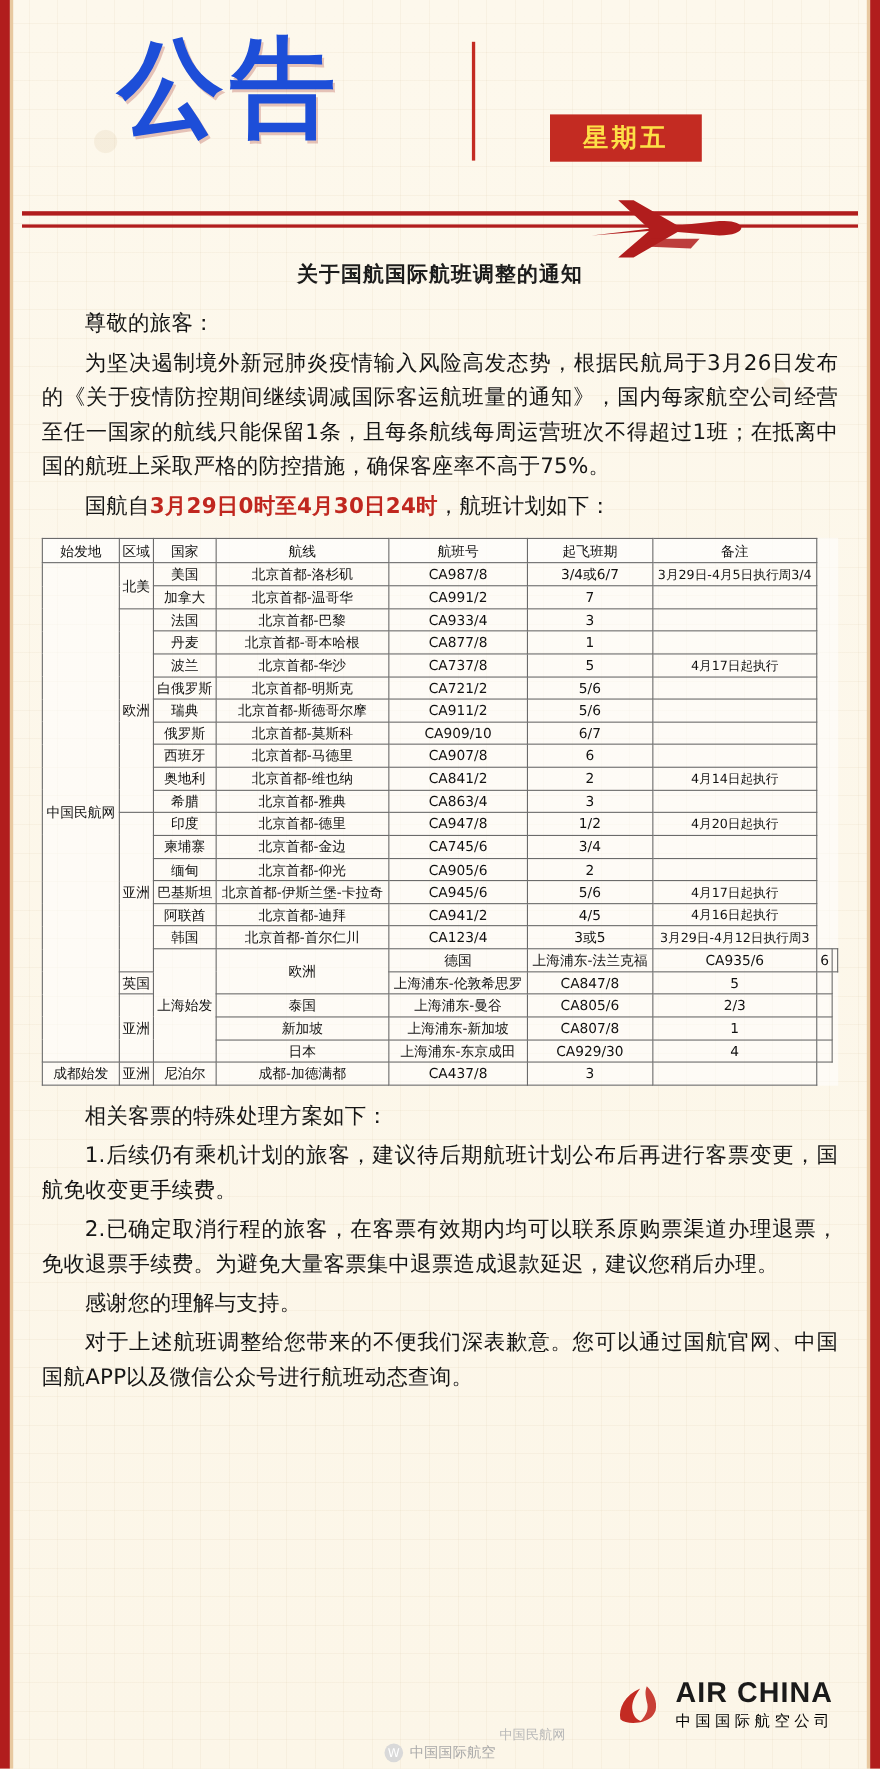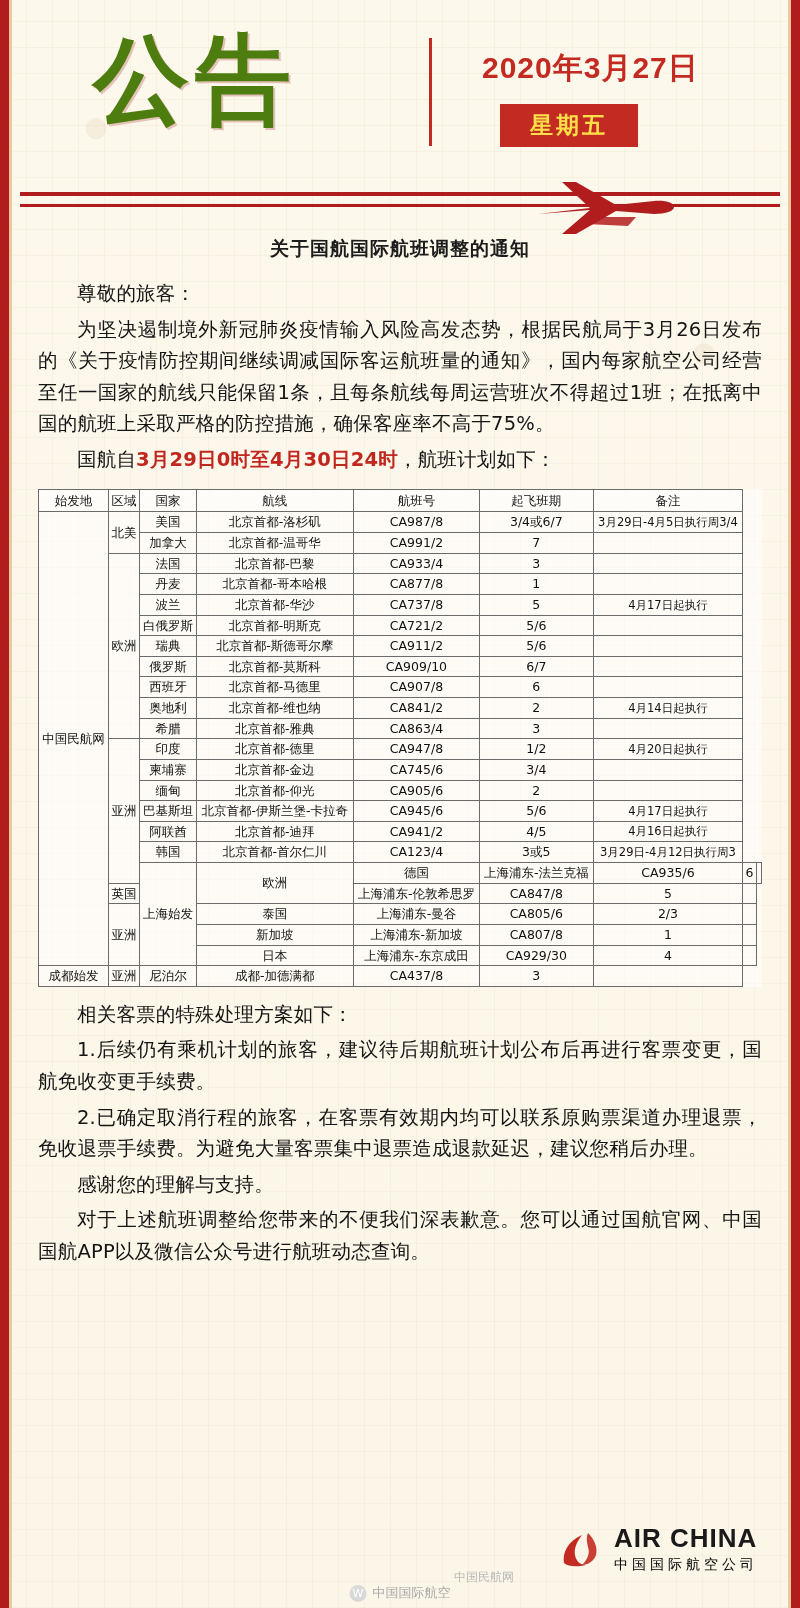--- a/index.html
+++ b/index.html
@@ -28,26 +28,26 @@
   .edge-l2, .edge-r2 {
     position:absolute; top:0; bottom:0; width:3px; background:#e8c9a0;
   }
   .edge-l2 { left:9px; } .edge-r2 { right:9px; }
 
   .inner { position:absolute; left:12px; right:12px; top:0; bottom:0; }
 
   
   .header { position:relative; height:180px; }
   .gonggao {
-    position:absolute; left:81px; top:32px;
+    position:absolute; left:95px; top:32px;
     font-family:"DejaVu Serif","Liberation Serif",serif;
     font-weight:bold;
     font-size:96px;
     letter-spacing:6px;
-    color:#4d7c0f;
+    color:#1d4ed8;
     text-shadow:2px 2px 0 rgba(160,30,25,0.25);
     line-height:1;
   }
   .hdr-divider {
     position:absolute; left:417px; top:38px; width:3px; height:108px;
     background:#c32b22;
   }
   .hdr-date {
     position:absolute; left:470px; top:48px;
     font-size:30px; color:#c32b22; font-weight:bold;
@@ -149,21 +149,20 @@
 <div class="edge-l"></div>
 <div class="edge-l2"></div>
 <div class="edge-r"></div>
 <div class="edge-r2"></div>
 
 <div class="inner">
 
   <div class="header">
     <div class="gonggao">公告</div>
     <div class="hdr-divider"></div>
-    <div class="hdr-date">2020年3月27日</div>
     <div class="hdr-week">星期五</div>
   </div>
 
   <div class="rule-wrap">
     <div class="rule r1"></div>
     <div class="rule r2"></div>
     <div class="plane">
       <svg viewBox="0 0 150 66" xmlns="http://www.w3.org/2000/svg">
         <path fill="currentColor" d="M6 40 L58 34 L30 8 L44 8 L84 31 L122 27 C134 26 142 29 142 33 C142 37 134 40 122 40 L84 37 L44 60 L30 60 L58 36 Z"></path>
         <path fill="currentColor" d="M60 43 L104 43 L96 52 L54 50 Z" opacity="0.85"></path>

